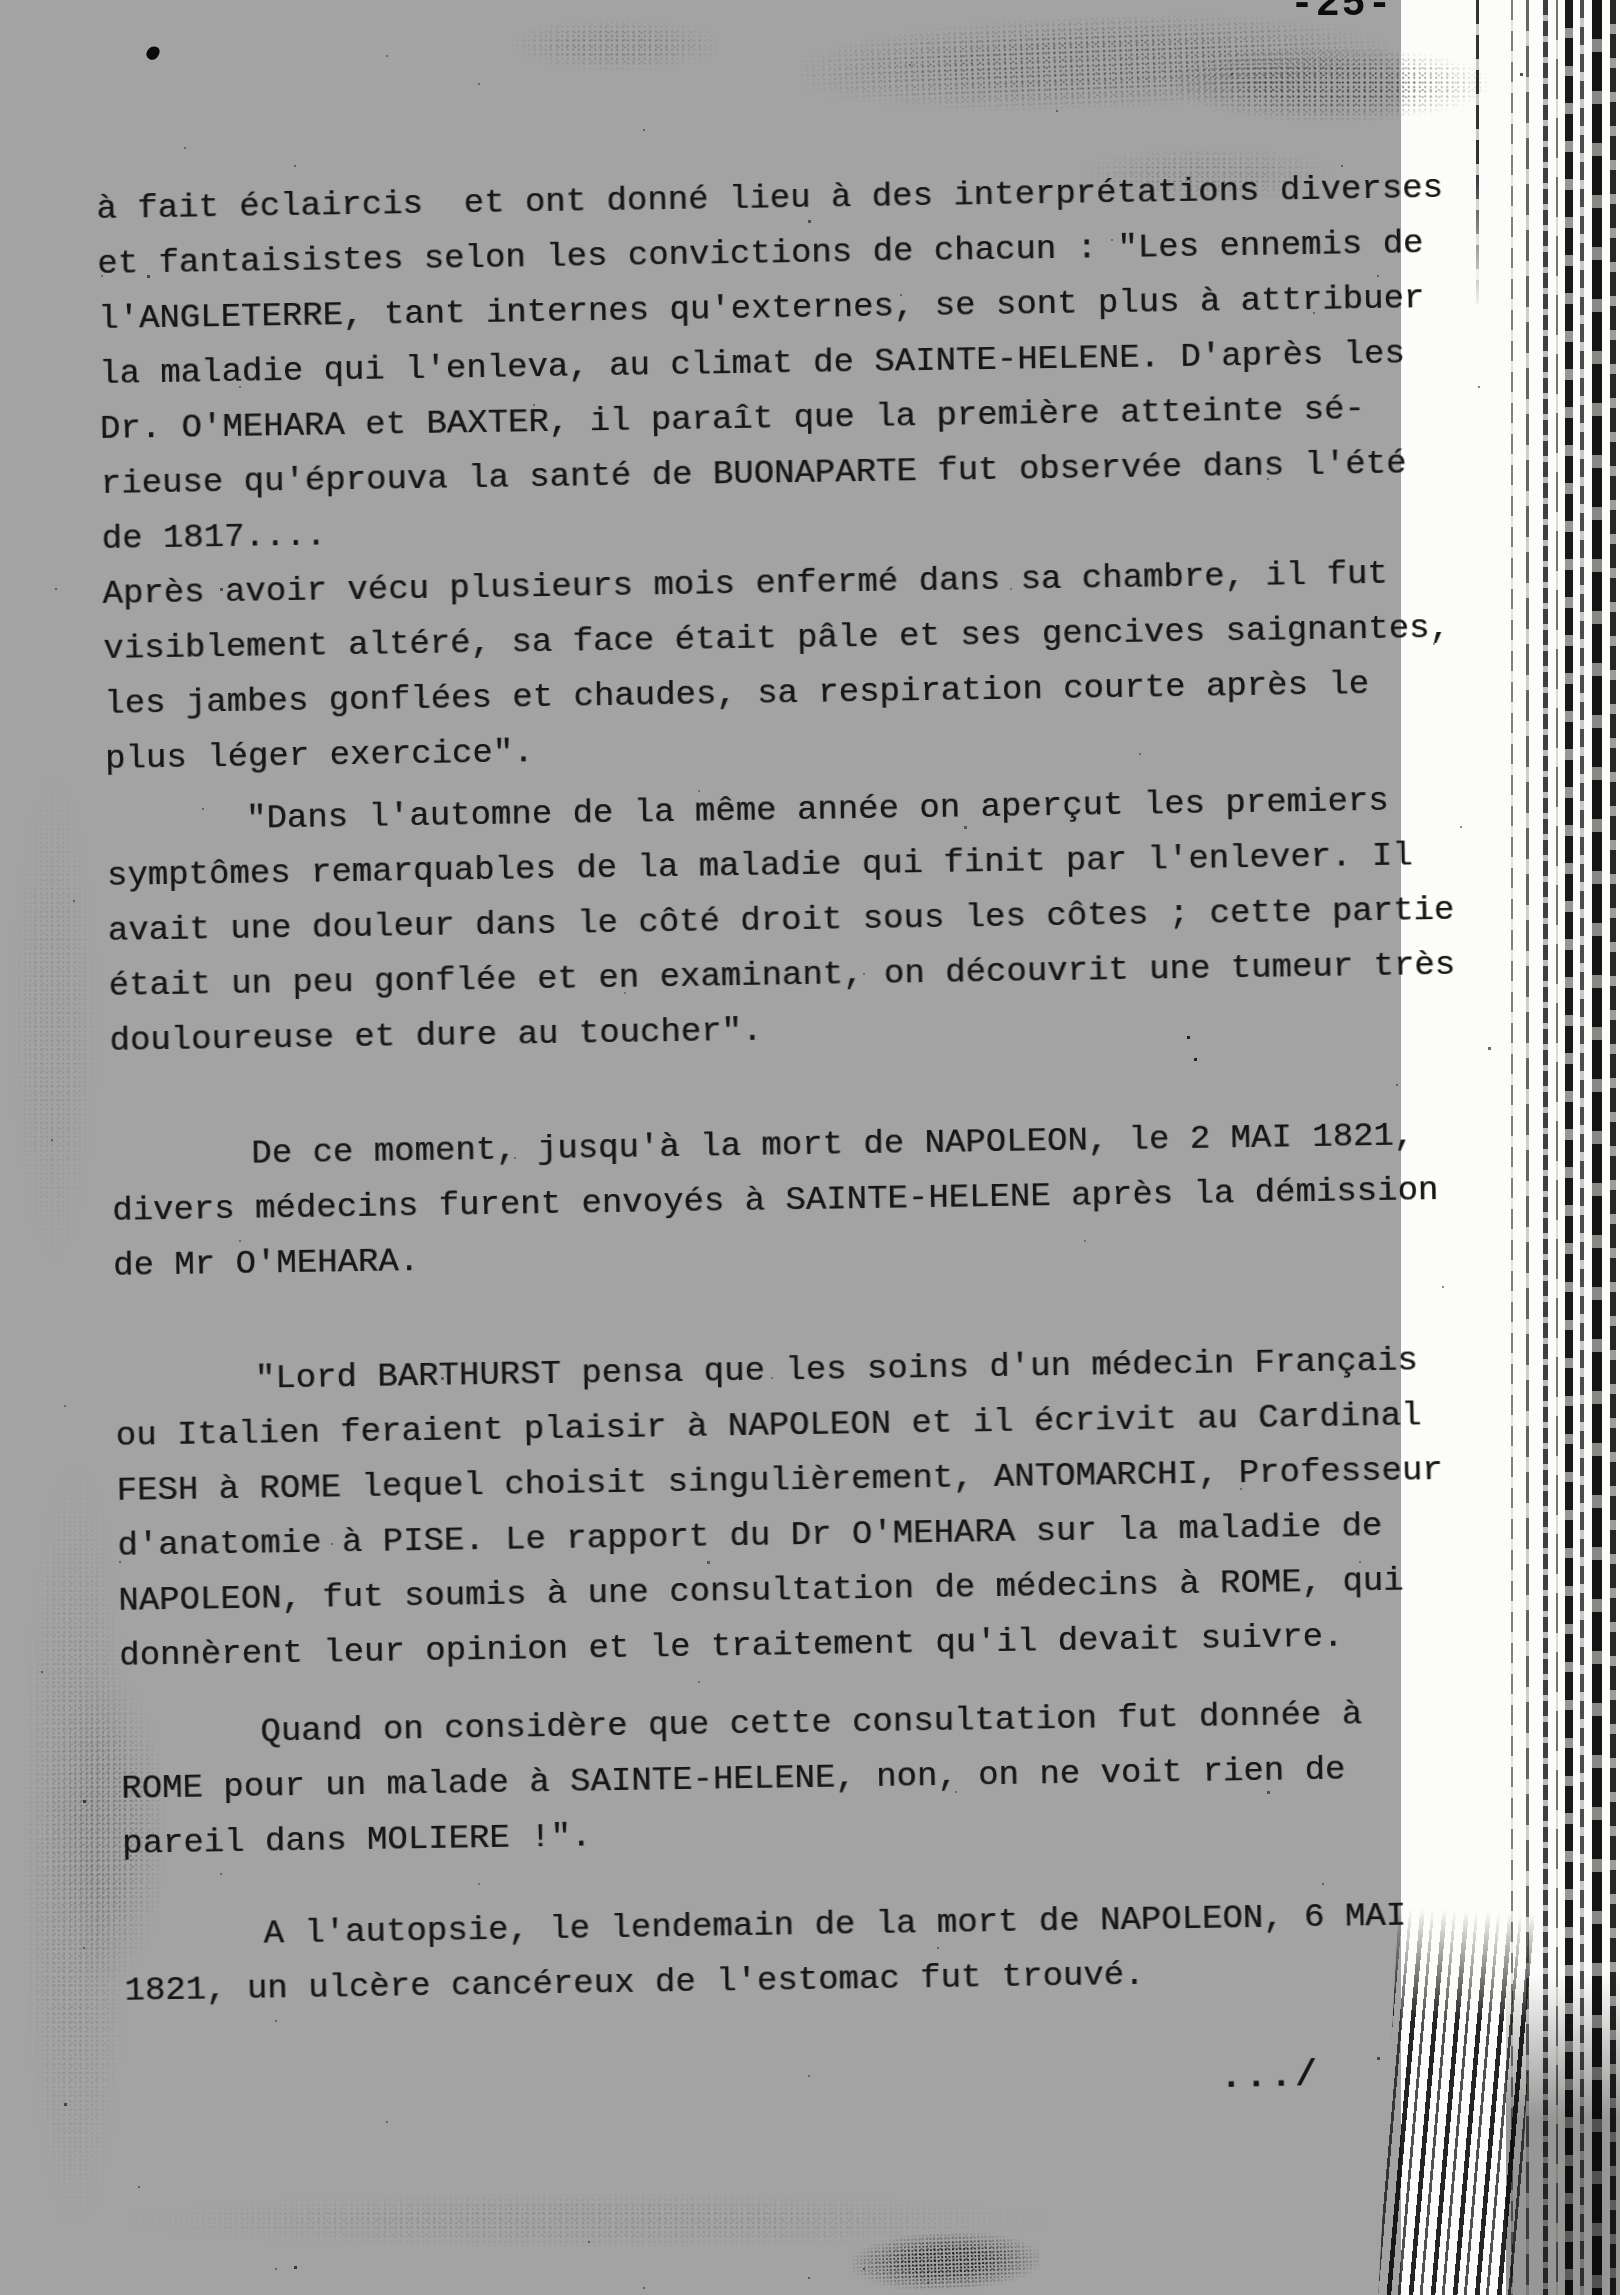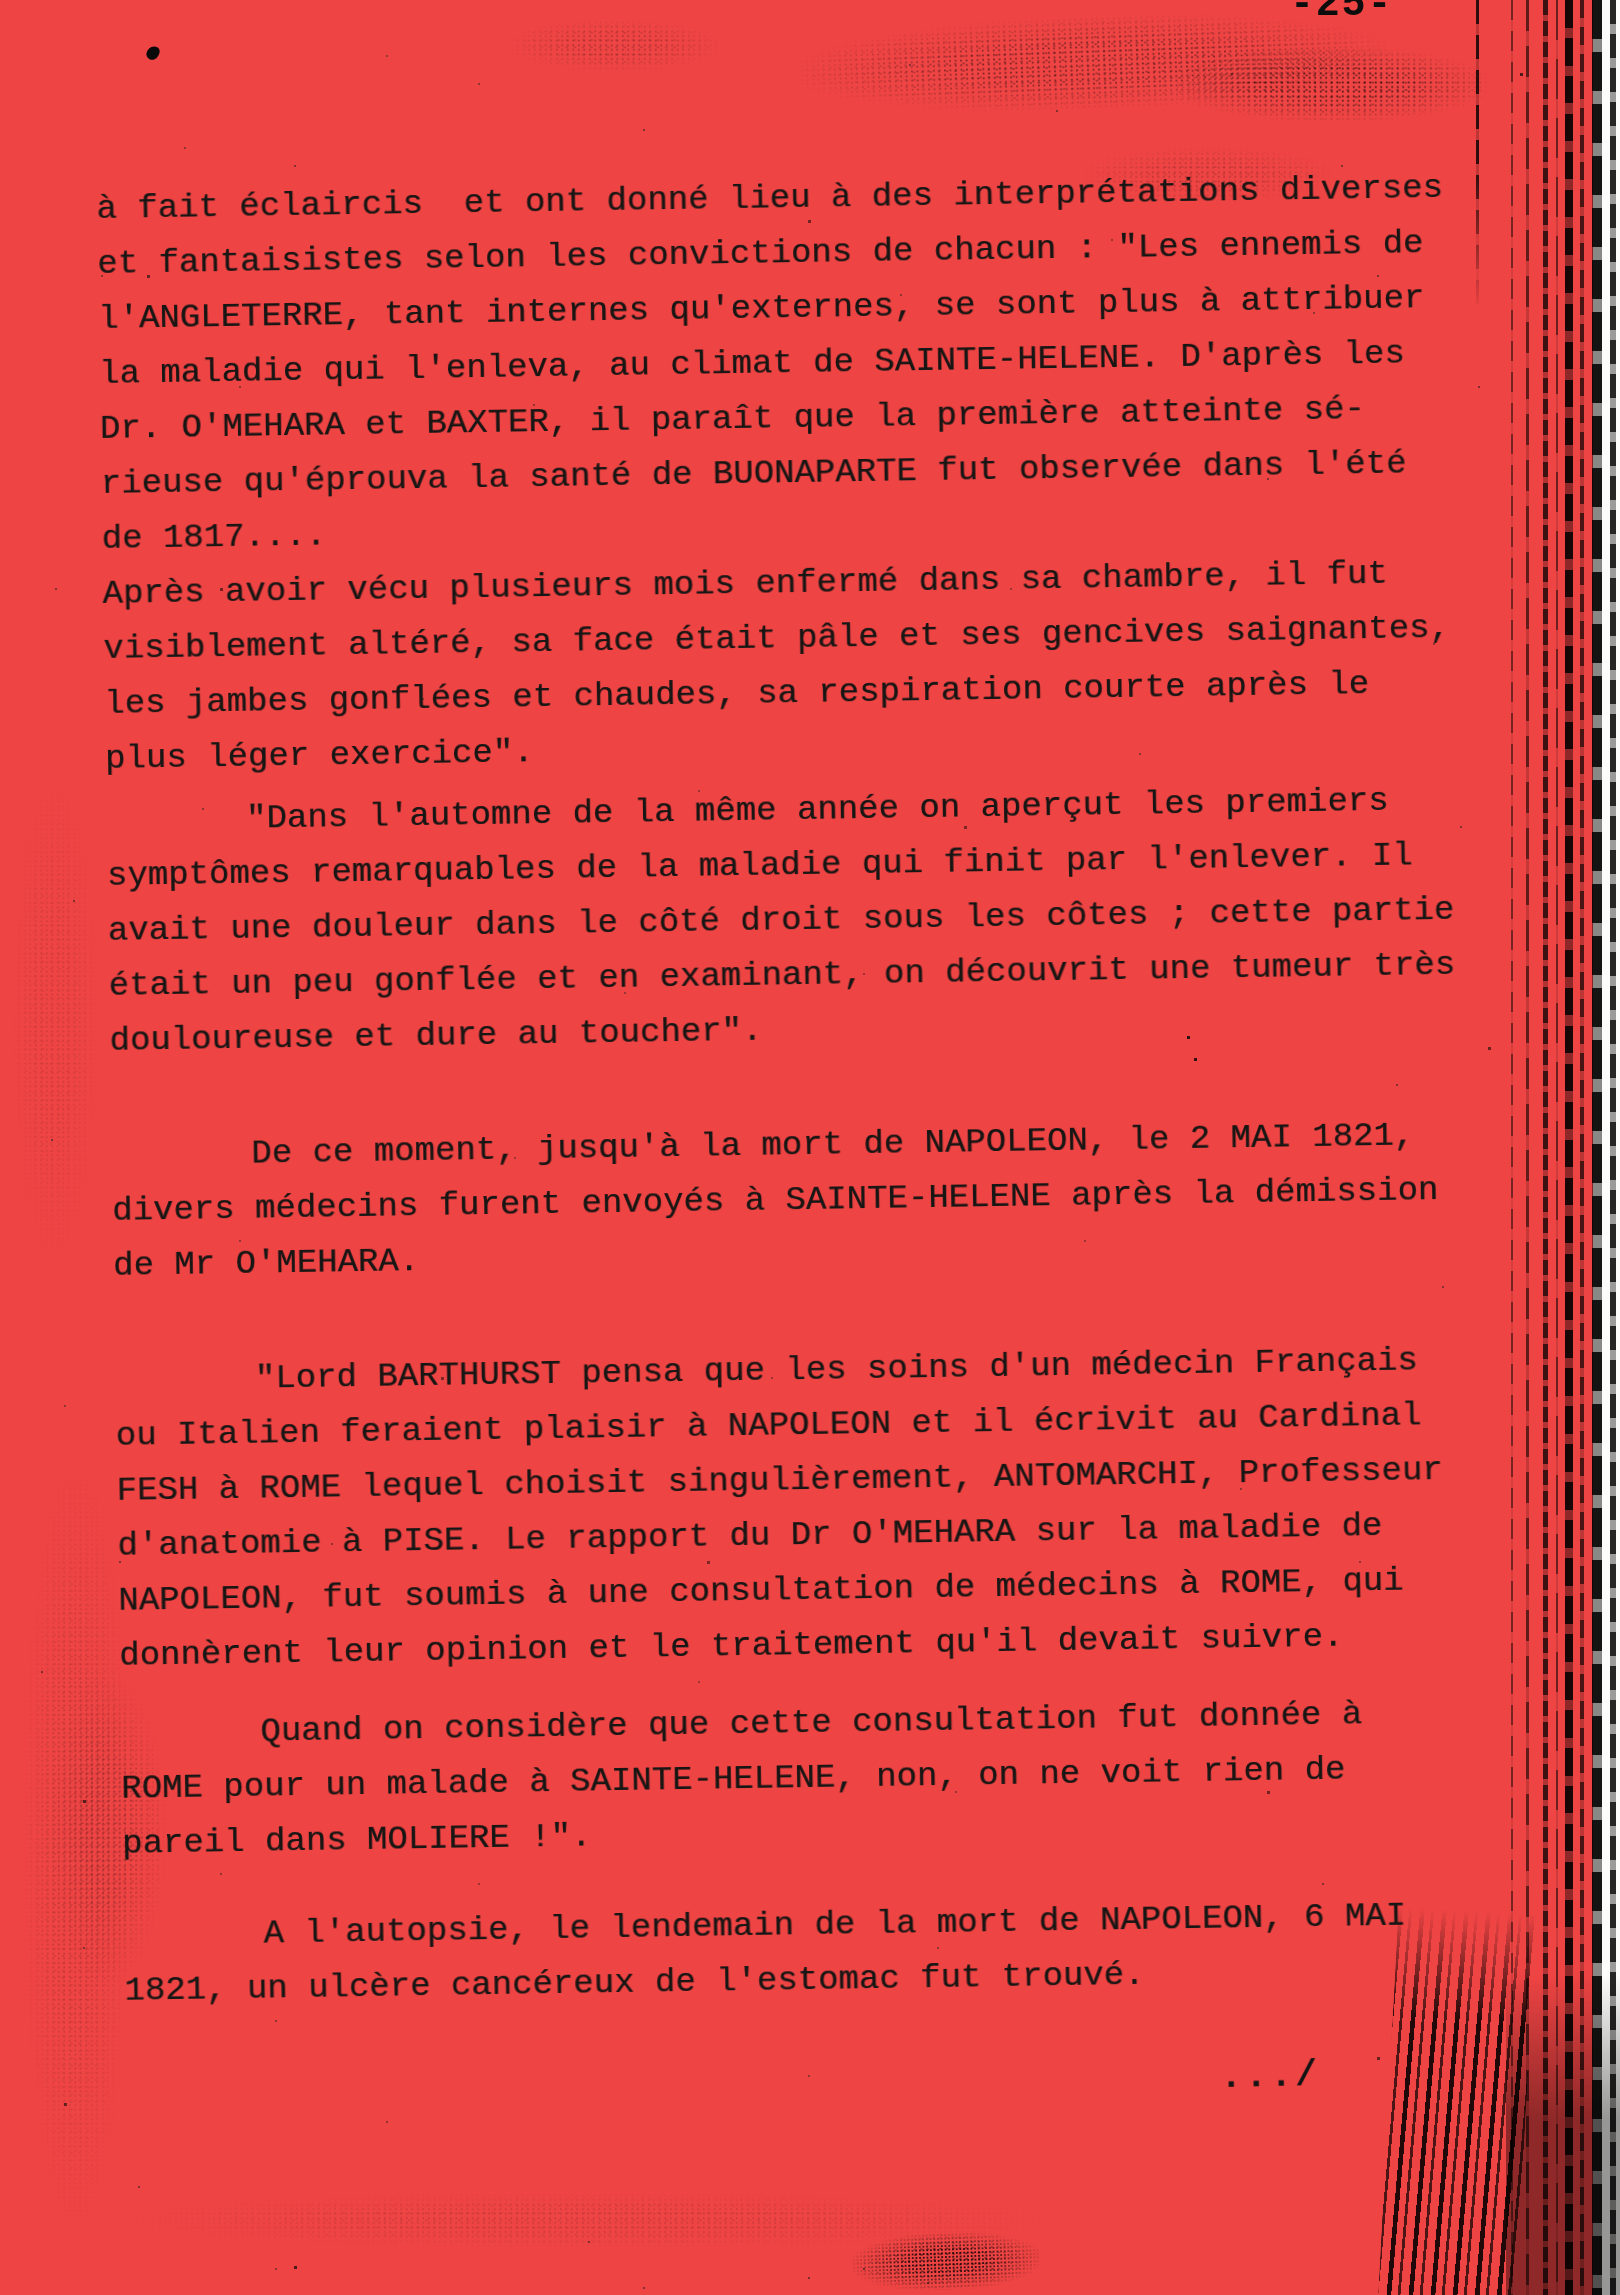--- a/index.html
+++ b/index.html
@@ -2,21 +2,21 @@
 <html style="font-size:14.7px"><head>
 <meta charset="utf-8">
 <style>
   html,body{margin:0;padding:0;}
   body{
     width:1621px;height:2296px;
     background:#fcfcfa;
     overflow:hidden;
     font-family:"Liberation Mono","DejaVu Sans Mono",monospace;
   }
-  .page{position:absolute;left:0;top:0;width:1593px;height:2296px;background:#ef4444;}
+  .page{position:absolute;left:0;top:0;width:1401px;height:2296px;background:#a3a3a3;}
 
   
   .text-block{
     position:absolute;left:96px;top:182px;width:1419px;
     transform:rotate(-0.9deg);transform-origin:0 0;
     color:#171614;
     font-size:34px;line-height:55px;
     text-shadow:0.6px 0.4px 0.6px rgba(20,18,16,.55);
     filter:blur(0.3px);
   }

